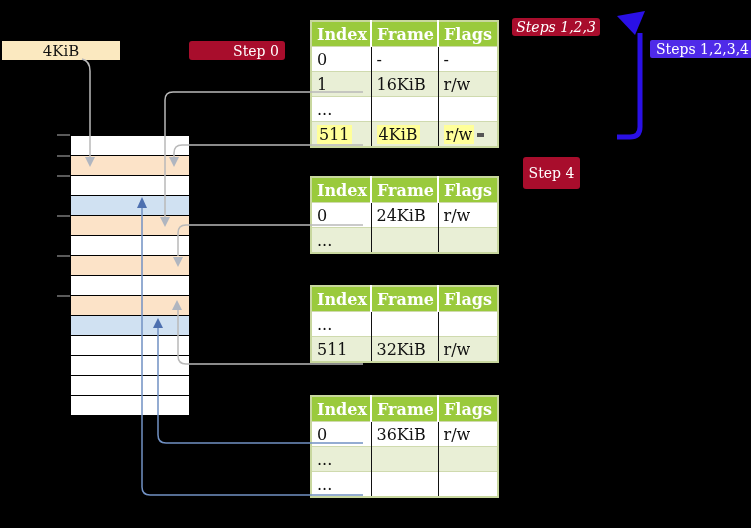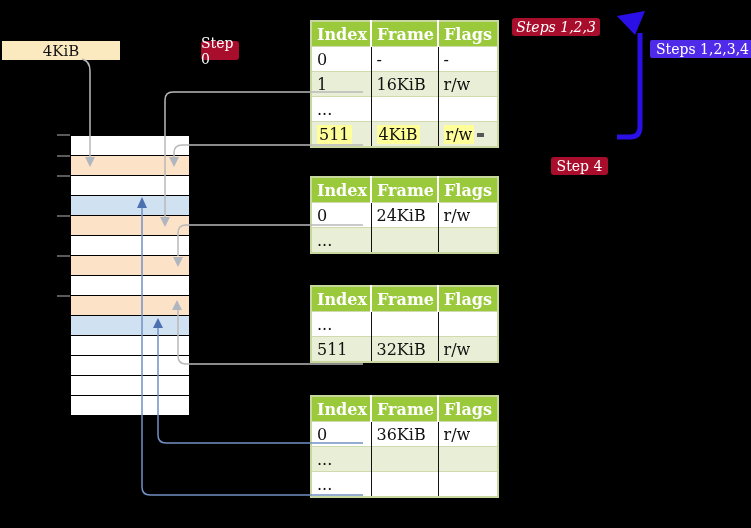--- a/index.html
+++ b/index.html
@@ -39,24 +39,24 @@
 
   
   #overlay{position:absolute;left:0;top:0;pointer-events:none;z-index:10;}
 </style>
 </head>
 <body>
 
 <div id="canvas">
 
   <div class="box-label" style="left:2px;top:41px;width:118px;height:19px;">4KiB</div>
-  <div class="badge red" style="left:201px;top:41px;width:38px;height:19px;">Step 0</div>
+  <div class="badge red" style="left:189px;top:41px;width:58px;height:19px;padding-left:38px;">Step 0</div>
   <div class="badge red" style="left:512px;top:18px;width:88px;height:18px;font-style:italic;">Steps 1,2,3</div>
   <div class="badge purple" style="left:650px;top:18px;width:105px;height:18px;margin-top:22px;">Steps 1,2,3,4</div>
-  <div class="badge red" style="left:523px;top:157px;width:57px;height:18px;margin-left:28px;">Step 4</div>
+  <div class="badge red" style="left:523px;top:157px;width:57px;height:32px;">Step 4</div>
 
   <div id="memcol">
       <div class="mem-row mem-white"></div>
       <div class="mem-row mem-orange"></div>
       <div class="mem-row mem-white"></div>
       <div class="mem-row mem-blue"></div>
       <div class="mem-row mem-orange"></div>
       <div class="mem-row mem-white"></div>
       <div class="mem-row mem-orange"></div>
       <div class="mem-row mem-white"></div>

